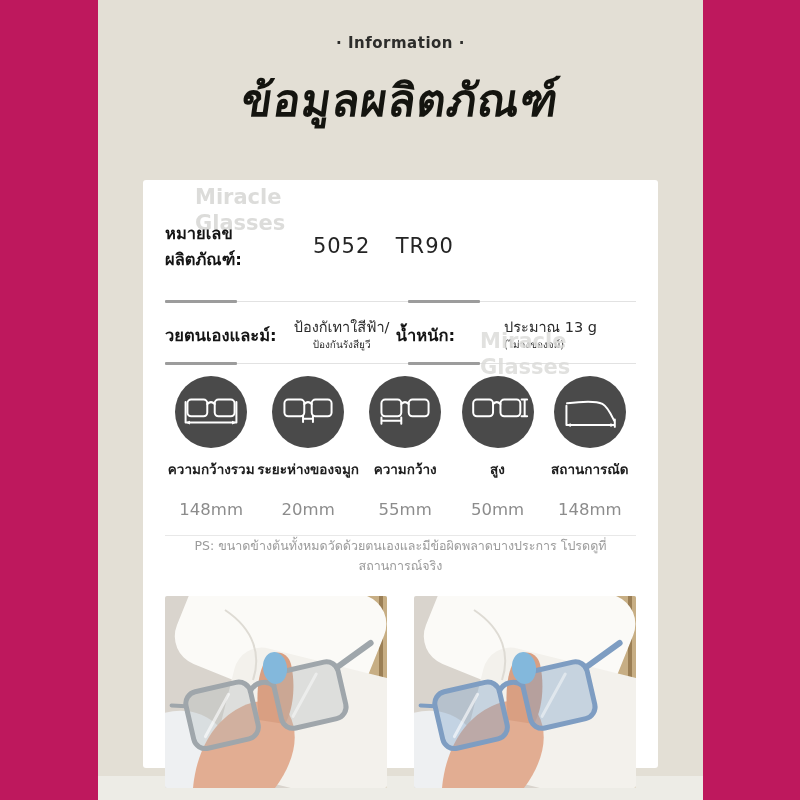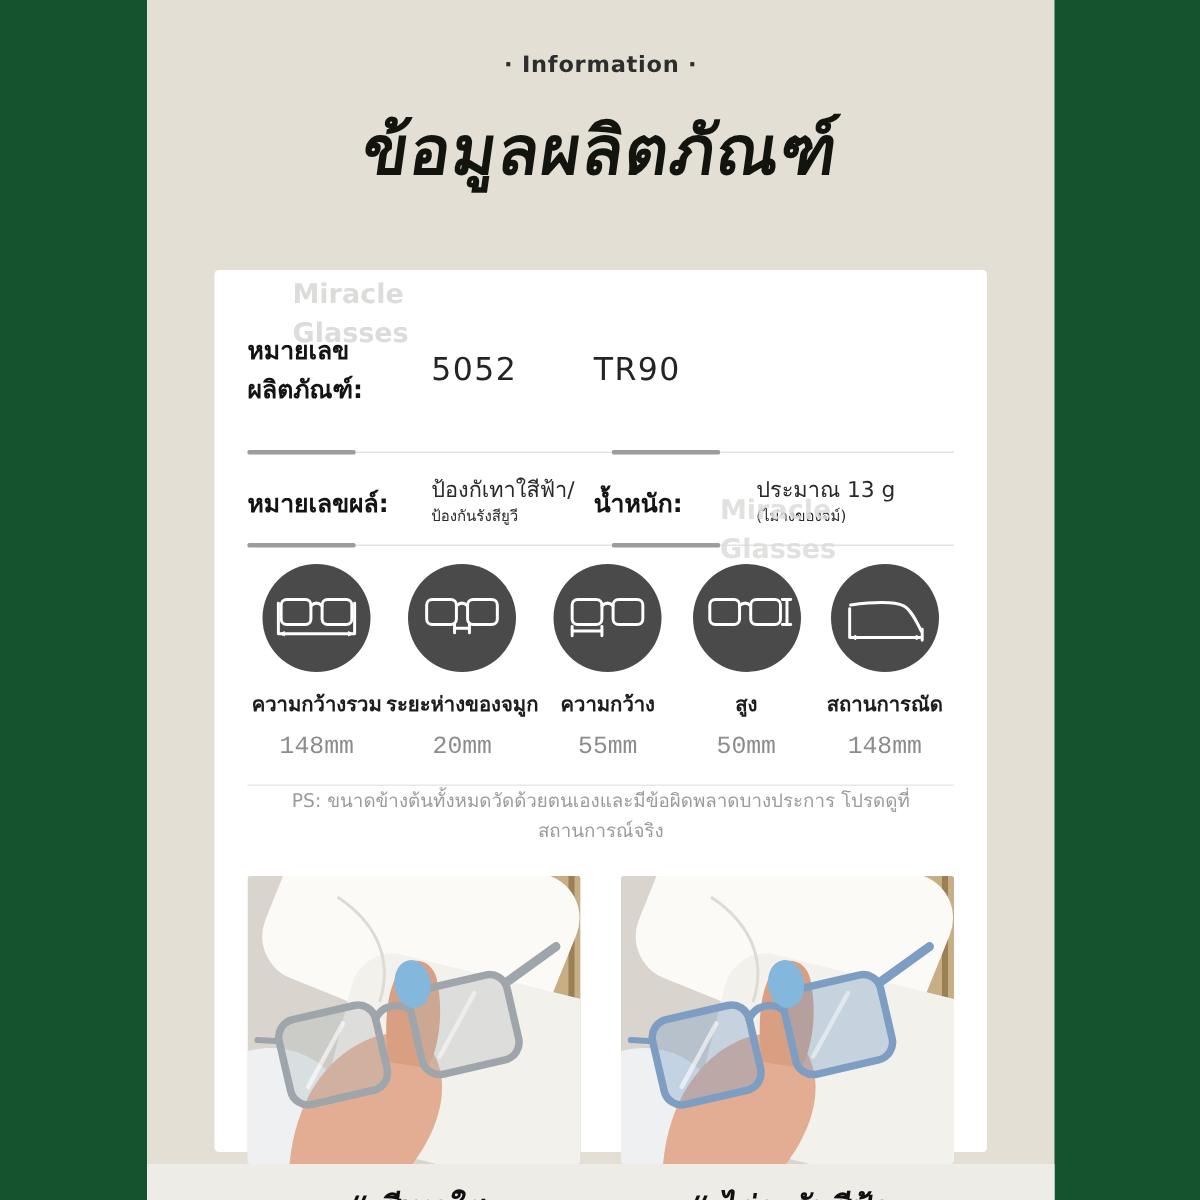--- a/index.html
+++ b/index.html
@@ -1,51 +1,51 @@
 <!DOCTYPE html>
 <html><head>
 <meta charset="utf-8">
 <style>
   html,body{margin:0;padding:0;background:#ffffff;}
-  .page{position:relative;width:800px;height:800px;background:#14532d;overflow:hidden;
+  .page{position:relative;width:800px;height:800px;background:#be185d;overflow:hidden;
         font-family:"DejaVu Sans",sans-serif;}
   .panel{position:absolute;left:98px;top:0;width:605px;height:800px;background:#e3dfd5;}
   .panel-strip{position:absolute;left:0;bottom:0;width:100%;height:24px;background:#edece6;}
   .section-label{padding-top:34px;text-align:center;font-size:15px;font-weight:bold;
                  color:#2d2d2b;letter-spacing:.5px;}
   .title{margin-top:12px;text-align:center;font-size:45px;font-weight:900;color:#14140f;
          transform:skewX(-8deg);letter-spacing:1px;}
   .card{position:absolute;left:45px;top:180px;width:515px;height:588px;background:#ffffff;
         border-radius:3px;padding:0 22px;box-sizing:border-box;}
-  .wm{position:absolute;color:#dcdcda;font-weight:800;font-size:18px;line-height:26px;}
+  .wm{position:absolute;color:#dcdcda;font-weight:800;font-size:21px;line-height:26px;}
   .wm1{left:52px;top:4px;z-index:1;}
   .wm2{left:337px;top:148px;z-index:5;opacity:.85;}
   .spec{position:relative;z-index:2;margin-top:30px;}
   .spec-row{display:flex;align-items:center;position:relative;border-bottom:1px solid #e2e2e2;}
   .r1{padding:10px 0 29px;}
   .r2{margin-top:8px;padding:8px 0 12px;}
   .c1{flex:0 0 26%;}
-  .c2{flex:0 0 23%;}
+  .c2{flex:0 0 23%;text-align:center;}
   .c3{flex:0 0 23%;}
   .c4{flex:0 0 28%;text-align:left;}
   .cell-label{font-weight:bold;font-size:16.5px;color:#141414;}
   .big-val{font-size:21px;color:#242424;font-weight:500;letter-spacing:1px;}
   .two-line{font-size:14.5px;color:#2a2a2a;font-weight:500;line-height:1.35;}
   .two-line .sub{display:block;font-size:10px;}
   .seg{position:absolute;bottom:-2px;height:3px;width:72px;background:#9c9c9c;border-radius:1px;}
   .seg1{left:0;}
   .seg2{left:51.6%;}
   .measures{display:flex;margin-top:12px;position:relative;z-index:2;}
   .measure{flex:1;display:flex;flex-direction:column;align-items:center;text-align:right;}
   .circle{width:72px;height:72px;border-radius:50%;background:#4a4a4a;
           display:flex;align-items:center;justify-content:center;}
   .circle svg{width:62px;height:62px;}
   .glyph{stroke:#ffffff;stroke-width:3.2;fill:none;stroke-linecap:round;stroke-linejoin:round;}
   .m-label{margin-top:10px;font-size:13.5px;font-weight:bold;color:#1d1d1d;white-space:nowrap;}
-  .m-value{margin-top:8px;font-size:16.5px;color:#8c8c8c;font-family:Liberation Mono, monospace;}
+  .m-value{margin-top:20px;font-size:16.5px;color:#8c8c8c;}
   .sep{margin-top:16px;border-top:1px solid #e8e8e8;}
   .note{text-align:center;font-size:12.5px;color:#9b9b9b;}
   .photos{display:flex;gap:27px;margin-top:20px;position:relative;z-index:2;}
   .photo{margin:0;flex:1;min-width:0;}
   .photo svg.scene{width:100%;height:192px;display:block;border-radius:2px;}
   .caption{margin-top:12px;text-align:center;font-size:21px;font-weight:800;color:#101010;
            transform:skewX(-8deg);}
   .defs-holder{position:absolute;width:0;height:0;overflow:hidden;}
 </style>
 </head>
@@ -70,21 +70,21 @@
 
       <div class="spec">
         <div class="spec-row r1">
           <div class="c1 cell-label">หมายเลขผลิตภัณฑ์:</div>
           <div class="c2 big-val">5052</div>
           <div class="c4 big-val">TR90</div>
           <span class="seg seg1"></span>
           <span class="seg seg2"></span>
         </div>
         <div class="spec-row r2">
-          <div class="c1 cell-label">หมายเลขผล์:</div>
+          <div class="c1 cell-label">วยตนเองและม์:</div>
           <div class="c2 two-line">
             <span>ป้องกัเทาใสีฟ้า/</span>
             <span class="sub">ป้องกันรังสียูวี</span>
           </div>
           <div class="c3 cell-label">น้ำหนัก:</div>
           <div class="c4 two-line">
             <span>ประมาณ 13 g</span>
             <span class="sub">(ไม่างของจม์)</span>
           </div>
           <span class="seg seg1"></span>

